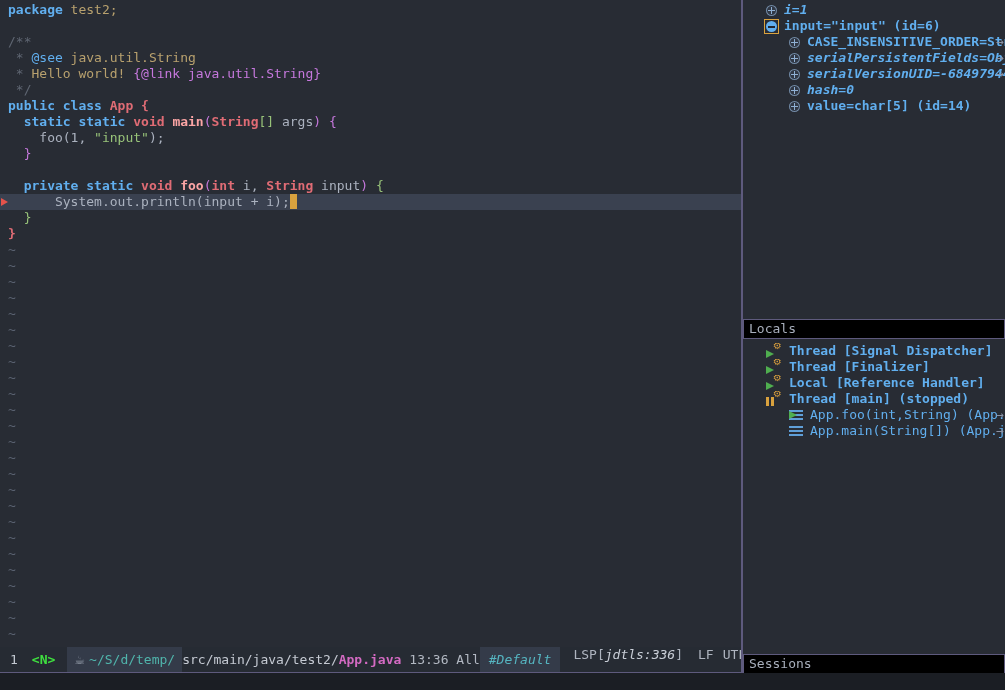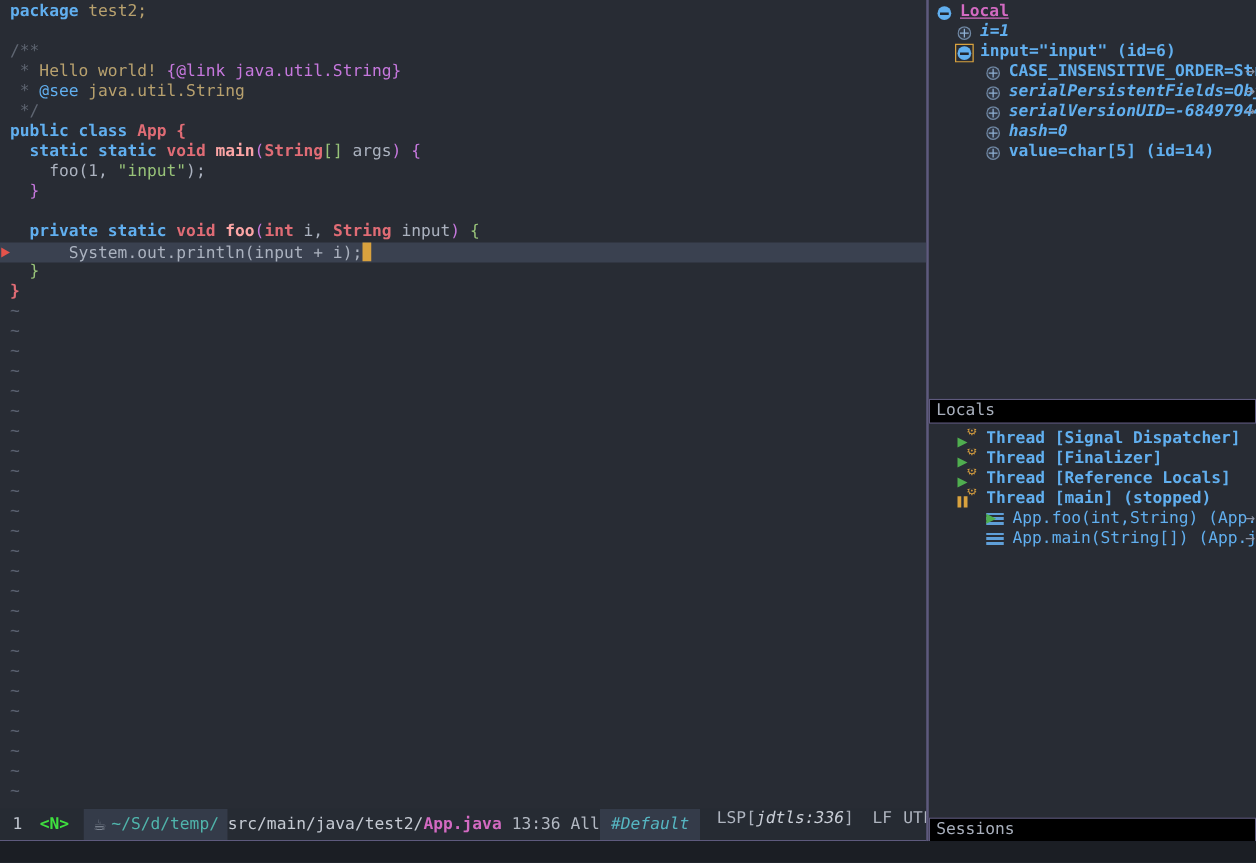--- a/index.html
+++ b/index.html
@@ -95,22 +95,22 @@
 </head>
 <body>
 
 <div class="screen">
 
   <div class="left">
     <div class="code-area">
         <div class="line"><span class="tk-kw">package</span><span class="tk-tan"> test2;</span></div>
         <div class="line"></div>
         <div class="line"><span class="tk-cmt">/**</span></div>
+        <div class="line"><span class="tk-cmt"> * </span><span class="tk-blue">@see</span><span class="tk-doc"> java.util.String</span></div>
         <div class="line"><span class="tk-cmt"> * </span><span class="tk-doc">Hello world! </span><span class="tk-purple">{@link java.util.String}</span></div>
-        <div class="line"><span class="tk-cmt"> * </span><span class="tk-blue">@see</span><span class="tk-doc"> java.util.String</span></div>
         <div class="line"><span class="tk-cmt"> */</span></div>
         <div class="line"><span class="tk-kw">public class </span><span class="tk-red">App </span><span class="tk-red">{</span></div>
         <div class="line"><span class="tk-plain">  </span><span class="tk-kw">static static </span><span class="tk-red">void </span><span class="tk-fn">main</span><span class="tk-purple">(</span><span class="tk-red">String</span><span class="tk-green">[]</span><span class="tk-plain"> args</span><span class="tk-purple">) {</span></div>
         <div class="line"><span class="tk-plain">    foo(1, </span><span class="tk-str">"input"</span><span class="tk-plain">);</span></div>
         <div class="line"><span class="tk-plain">  </span><span class="tk-purple">}</span></div>
         <div class="line"></div>
         <div class="line"><span class="tk-plain">  </span><span class="tk-kw">private static </span><span class="tk-red">void </span><span class="tk-fn">foo</span><span class="tk-purple">(</span><span class="tk-red">int</span><span class="tk-plain"> i, </span><span class="tk-red">String</span><span class="tk-plain"> input</span><span class="tk-purple">) </span><span class="tk-green">{</span></div>
         <div class="line hl"><span class="stop-arrow"></span><span class="tk-plain">      System.out.println(input + i);</span><span class="cursor-block"></span></div>
         <div class="line"><span class="tk-plain">  </span><span class="tk-green">}</span></div>
         <div class="line"><span class="tk-red">}</span></div>
@@ -157,34 +157,33 @@
       </span>
     </div>
 
     <div class="cmdline"></div>
   </div>
 
   <div class="vsep"></div>
 
   <div class="right">
     <div class="scopes-panel">
-        <div class="trow" style="padding-left: 5px;"><span class="iconbox"><span class="ico-minus"></span></span><span class="lbl scope">Local</span></div>
         <div class="trow" style="padding-left: 21px;"><span class="iconbox"><span class="ico-plus"></span></span><span class="lbl italic">i=1</span></div>
         <div class="trow" style="padding-left: 21px;"><span class="iconbox cur"><span class="ico-minus"></span></span><span class="lbl">input="input" (id=6)</span></div>
         <div class="trow" style="padding-left: 44px;"><span class="iconbox"><span class="ico-plus"></span></span><span class="lbl">CASE_INSENSITIVE_ORDER=Strin</span><span class="trunc-arrow">→</span></div>
         <div class="trow" style="padding-left: 44px;"><span class="iconbox"><span class="ico-plus"></span></span><span class="lbl italic">serialPersistentFields=Objec</span><span class="trunc-arrow">→</span></div>
         <div class="trow" style="padding-left: 44px;"><span class="iconbox"><span class="ico-plus"></span></span><span class="lbl italic">serialVersionUID=-6849794470</span><span class="trunc-arrow">→</span></div>
         <div class="trow" style="padding-left: 44px;"><span class="iconbox"><span class="ico-plus"></span></span><span class="lbl italic">hash=0</span></div>
         <div class="trow" style="padding-left: 44px;"><span class="iconbox"><span class="ico-plus"></span></span><span class="lbl">value=char[5] (id=14)</span></div>
       </div>
     <div class="panel-bar">Locals</div>
     <div class="threads-panel">
         <div class="trow" style="padding-left: 21px;"><span class="iconbox"><span class="ico-thread"><i class="tri"></i><i class="gear">⚙</i></span></span><span class="lbl">Thread [Signal Dispatcher]</span></div>
         <div class="trow" style="padding-left: 21px;"><span class="iconbox"><span class="ico-thread"><i class="tri"></i><i class="gear">⚙</i></span></span><span class="lbl">Thread [Finalizer]</span></div>
-        <div class="trow" style="padding-left: 21px;"><span class="iconbox"><span class="ico-thread"><i class="tri"></i><i class="gear">⚙</i></span></span><span class="lbl">Thread [Reference Locals]</span></div>
+        <div class="trow" style="padding-left: 21px;"><span class="iconbox"><span class="ico-thread"><i class="tri"></i><i class="gear">⚙</i></span></span><span class="lbl">Local [Reference Handler]</span></div>
         <div class="trow" style="padding-left: 21px;"><span class="iconbox"><span class="ico-thread"><i class="pause"><i></i><i></i></i><i class="gear">⚙</i></span></span><span class="lbl">Thread [main] (stopped)</span></div>
         <div class="trow" style="padding-left: 44px;"><span class="iconbox"><span class="ico-frame current"></span></span><span class="lbl frame">App.foo(int,String) (App.ja</span><span class="trunc-arrow">→</span></div>
         <div class="trow" style="padding-left: 44px;"><span class="iconbox"><span class="ico-frame"></span></span><span class="lbl frame">App.main(String[]) (App.jav</span><span class="trunc-arrow">→</span></div>
       </div>
     <div class="panel-bar">Sessions</div>
     <div class="sessions-body"></div>
   </div>
 
 </div>
 

